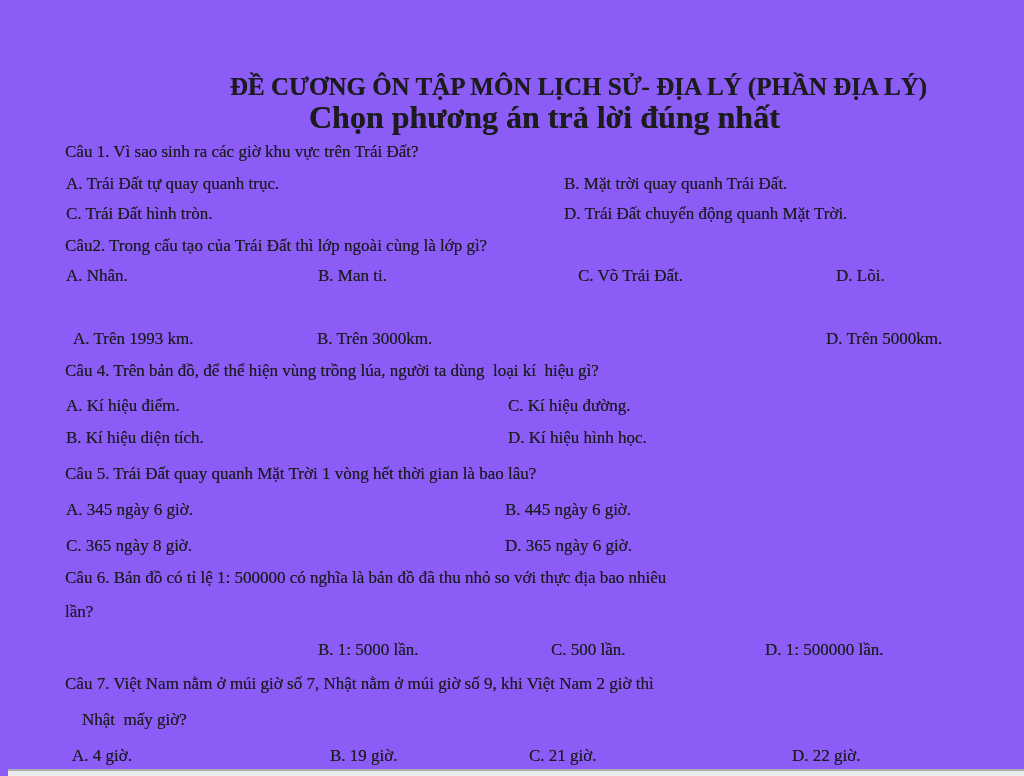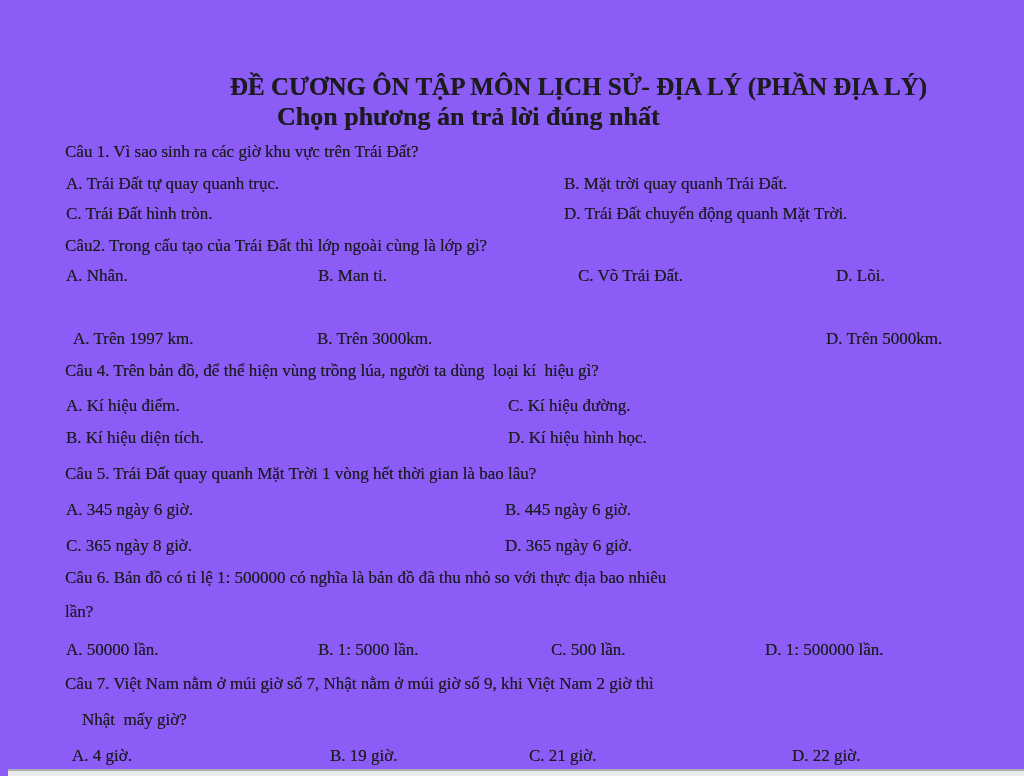--- a/index.html
+++ b/index.html
@@ -19,25 +19,26 @@
   .doc-title {
     position: absolute;
     font-size: 25px;
     font-weight: bold;
     white-space: pre;
     line-height: 30px;
     text-shadow: 0 0 0.6px rgba(0,0,0,0.65);
   }
   .doc-subtitle {
     position: absolute;
-    font-size: 26px;
+    font-size: 32px;
     font-weight: bold;
     white-space: pre;
     line-height: 30px;
     text-shadow: 0 0 0.6px rgba(0,0,0,0.65);
+    margin-left: 32px;
   }
   .line, .opt {
     position: absolute;
     font-size: 17px;
     line-height: 30px;
     white-space: pre;
     text-shadow: 0 0 0.5px rgba(0,0,0,0.55);
   }
   .bottom-edge {
     position: absolute;
@@ -61,39 +62,38 @@
   <div class="opt" style="top:199px;left:66px">C. Trái Đất hình tròn.</div>
   <div class="opt" style="top:169px;left:564px">B. Mặt trời quay quanh Trái Đất.</div>
   <div class="opt" style="top:199px;left:564px">D. Trái Đất chuyển động quanh Mặt Trời.</div>
 
   <div class="line" style="top:231px;left:65px">Câu2. Trong cấu tạo của Trái Đất thì lớp ngoài cùng là lớp gì?</div>
   <div class="opt" style="top:261px;left:66px">A. Nhân.</div>
   <div class="opt" style="top:261px;left:318px">B. Man ti.</div>
   <div class="opt" style="top:261px;left:578px">C. Võ Trái Đất.</div>
   <div class="opt" style="top:261px;left:836px">D. Lõi.</div>
 
-  <div class="opt" style="top:324px;left:73px">A. Trên 1997 km.</div>
+  <div class="opt" style="top:324px;left:73px">A. Trên 1993 km.</div>
   <div class="opt" style="top:324px;left:317px">B. Trên 3000km.</div>
   <div class="opt" style="top:324px;left:826px">D. Trên 5000km.</div>
 
   <div class="line" style="top:356px;left:65px">Câu 4. Trên bản đồ, để thể hiện vùng trồng lúa, người ta dùng  loại kí  hiệu gì?</div>
   <div class="opt" style="top:391px;left:66px">A. Kí hiệu điểm.</div>
   <div class="opt" style="top:423px;left:66px">B. Kí hiệu diện tích.</div>
   <div class="opt" style="top:391px;left:508px">C. Kí hiệu đường.</div>
   <div class="opt" style="top:423px;left:508px">D. Kí hiệu hình học.</div>
 
   <div class="line" style="top:459px;left:65px">Câu 5. Trái Đất quay quanh Mặt Trời 1 vòng hết thời gian là bao lâu?</div>
   <div class="opt" style="top:495px;left:66px">A. 345 ngày 6 giờ.</div>
   <div class="opt" style="top:495px;left:505px">B. 445 ngày 6 giờ.</div>
   <div class="opt" style="top:531px;left:66px">C. 365 ngày 8 giờ.</div>
   <div class="opt" style="top:531px;left:505px">D. 365 ngày 6 giờ.</div>
 
   <div class="line" style="top:563px;left:65px">Câu 6. Bản đồ có tỉ lệ 1: 500000 có nghĩa là bản đồ đã thu nhỏ so với thực địa bao nhiêu</div>
   <div class="line" style="top:597px;left:65px">lần?</div>
-  <div class="opt" style="top:635px;left:66px">A. 50000 lần.</div>
   <div class="opt" style="top:635px;left:318px">B. 1: 5000 lần.</div>
   <div class="opt" style="top:635px;left:551px">C. 500 lần.</div>
   <div class="opt" style="top:635px;left:765px">D. 1: 500000 lần.</div>
 
   <div class="line" style="top:669px;left:65px">Câu 7. Việt Nam nằm ở múi giờ số 7, Nhật nằm ở múi giờ số 9, khi Việt Nam 2 giờ thì</div>
   <div class="line" style="top:705px;left:82px">Nhật  mấy giờ?</div>
   <div class="opt" style="top:741px;left:72px">A. 4 giờ.</div>
   <div class="opt" style="top:741px;left:330px">B. 19 giờ.</div>
   <div class="opt" style="top:741px;left:529px">C. 21 giờ.</div>
   <div class="opt" style="top:741px;left:792px">D. 22 giờ.</div>

